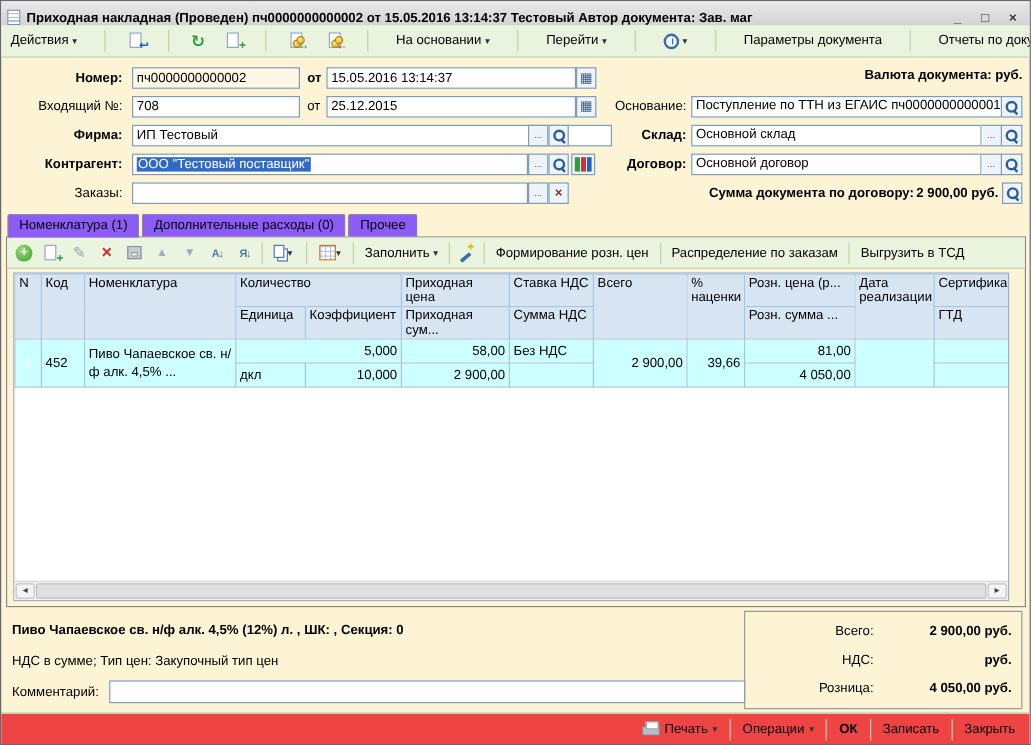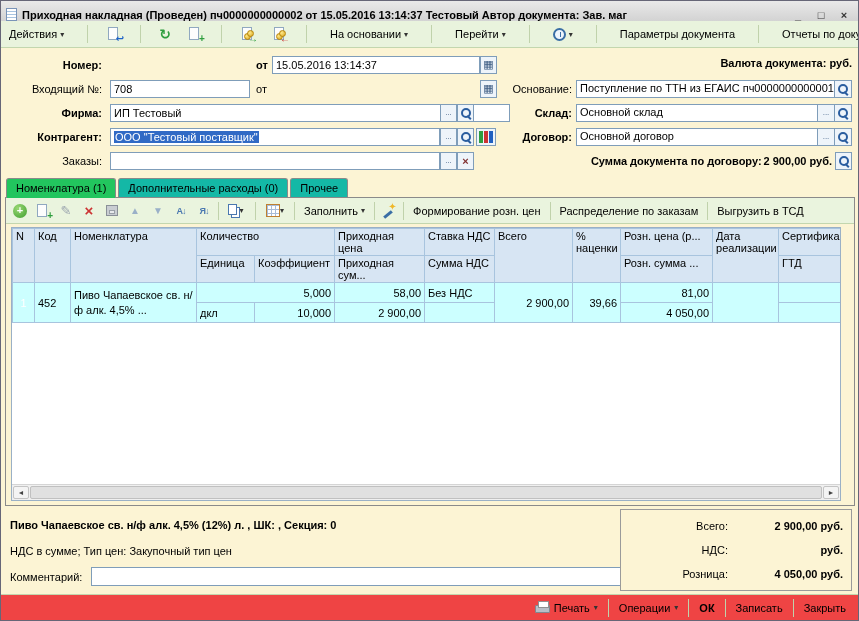--- a/index.html
+++ b/index.html
@@ -76,22 +76,22 @@
   .rflex { position:absolute; left:480px; right:6px; height:19px; display:flex; align-items:center; }
   .rlabel { flex:0 0 95px; text-align:right; padding-right:4px; white-space:nowrap; }
   .rinp { flex:1; height:18px; border:1px solid #7f9db9; background:#fff; padding:1px 3px; overflow:hidden; white-space:nowrap; }
   .rbtn { flex:0 0 17px; height:18px; border:1px solid #7f9db9; border-left:none; background:#eef4fa;
     display:flex; align-items:center; justify-content:center; font-size:9px; color:#3a5a80; }
   .rightline { position:absolute; right:6px; text-align:center; white-space:nowrap; }
 
   
   .tabs { position:absolute; top:177px; left:5px; height:20px; display:flex; z-index:3; }
   .tab { padding:3px 9px 0 9px; border:1px solid #8a8a8a; border-bottom:none; border-radius:3px 3px 0 0;
-    background:#14b8a6; margin-right:2px; height:19px; white-space:nowrap; }
-  .tab.active { background:#22c55e; height:20px; position:relative; }
+    background:#8b5cf6; margin-right:2px; height:19px; white-space:nowrap; }
+  .tab.active { background:#8b5cf6; height:20px; position:relative; }
 
   
   .panel { position:absolute; top:196px; left:4px; width:850px; height:309px; border:1px solid #8a8a8a; background:#fcf4d4; }
   .gridbar { position:absolute; top:0; left:0; right:0; height:26px; background:#eaf4de; border-bottom:1px solid #c3d6ae;
     display:flex; align-items:center; padding:0 3px; gap:1px; }
   .gridbar .txtbtn { padding:3px 6px; white-space:nowrap; display:flex; align-items:center; gap:3px; }
   .gray { color:#9aa4ae; }
   .muted { color:#9ab0c8; font-size:10px; }
   .sortg { font-size:9px; color:#4a78b0; font-weight:bold; letter-spacing:-1px; }
   .grid-area { position:absolute; left:5px; top:29px; width:830px; bottom:4px; background:#fff; border:1px solid #9ab0c6; overflow:hidden; }
@@ -217,39 +217,45 @@
       <span class="xls">X</span>
     </div>
     <span class="sep"></span>
     <div class="ti">
       <span class="hlp">?</span>
     </div>
   </div>
 
   <div class="frow" style="top:54px; left:0; right:0;">
     <span class="flabel bold">Номер:</span>
+    <div class="inp cream" style="left:109px; width:140px;">
+        <span>пч0000000000002</span>
+      </div>
     <span style="position:absolute; left:255px; font-weight:bold;">от</span>
     <div class="inp" style="left:271px; width:208px;">
         <span>15.05.2016 13:14:37</span>
       </div>
     <div class="fbtn" style="left:479px;">
         <span style="font-size:11px">▦</span>
       </div>
     <span class="rightline bold" style="top:2px;">
       <span>Валюта документа:</span>
       <span>руб.</span>
     </span>
   </div>
 
   <div class="frow" style="top:78px; left:0; right:0;">
     <span class="flabel">Входящий №:</span>
     <div class="inp" style="left:109px; width:140px;">
         <span>708</span>
       </div>
     <span style="position:absolute; left:255px;">от</span>
+    <div class="inp" style="left:271px; width:208px;">
+        <span>25.12.2015</span>
+      </div>
     <div class="fbtn" style="left:479px;">
         <span style="font-size:11px">▦</span>
       </div>
     <div class="rflex" style="left:480px; top:0;">
       <span class="rlabel">Основание:</span>
       <div class="rinp"><span>Поступление по ТТН из ЕГАИС пч0000000000001 от</span></div>
       <div class="rbtn">
           <span class="mag"></span>
         </div>
     </div>

